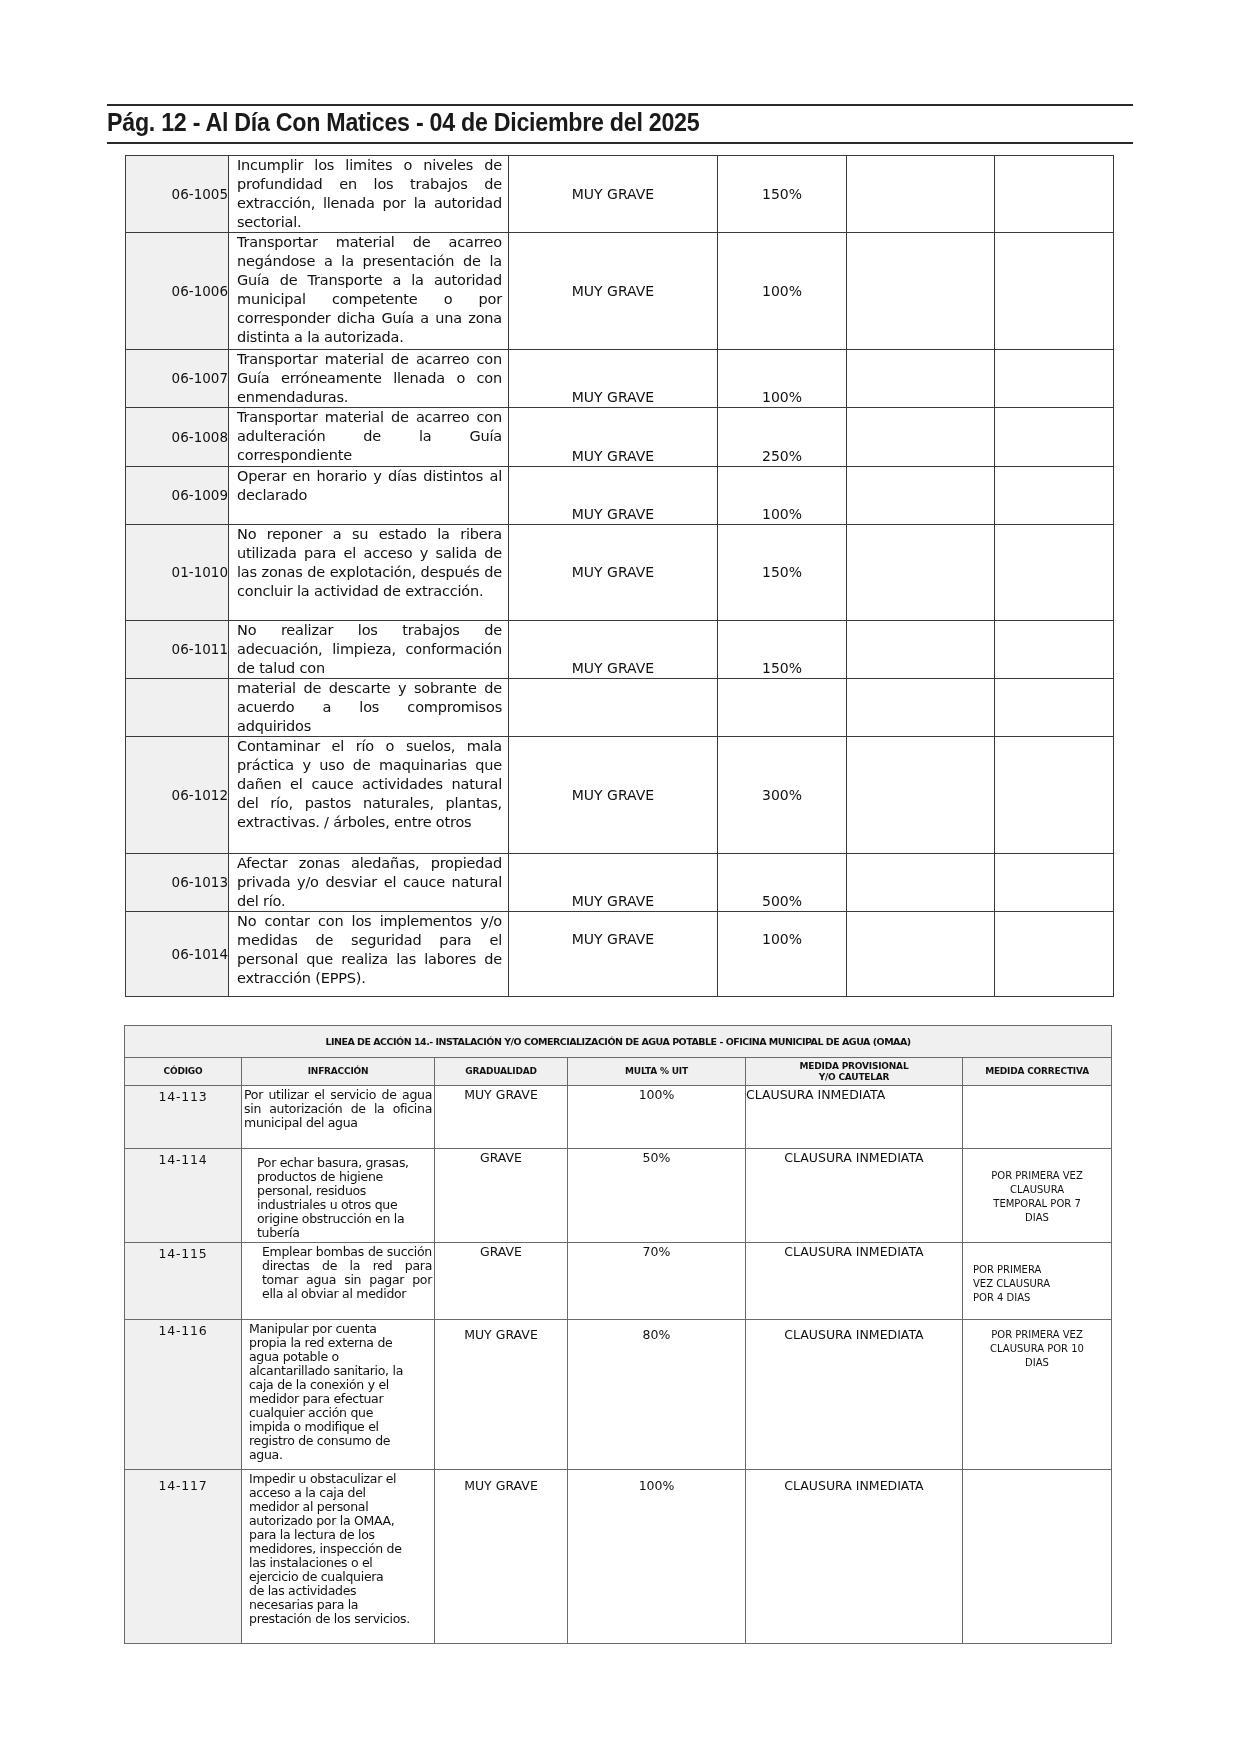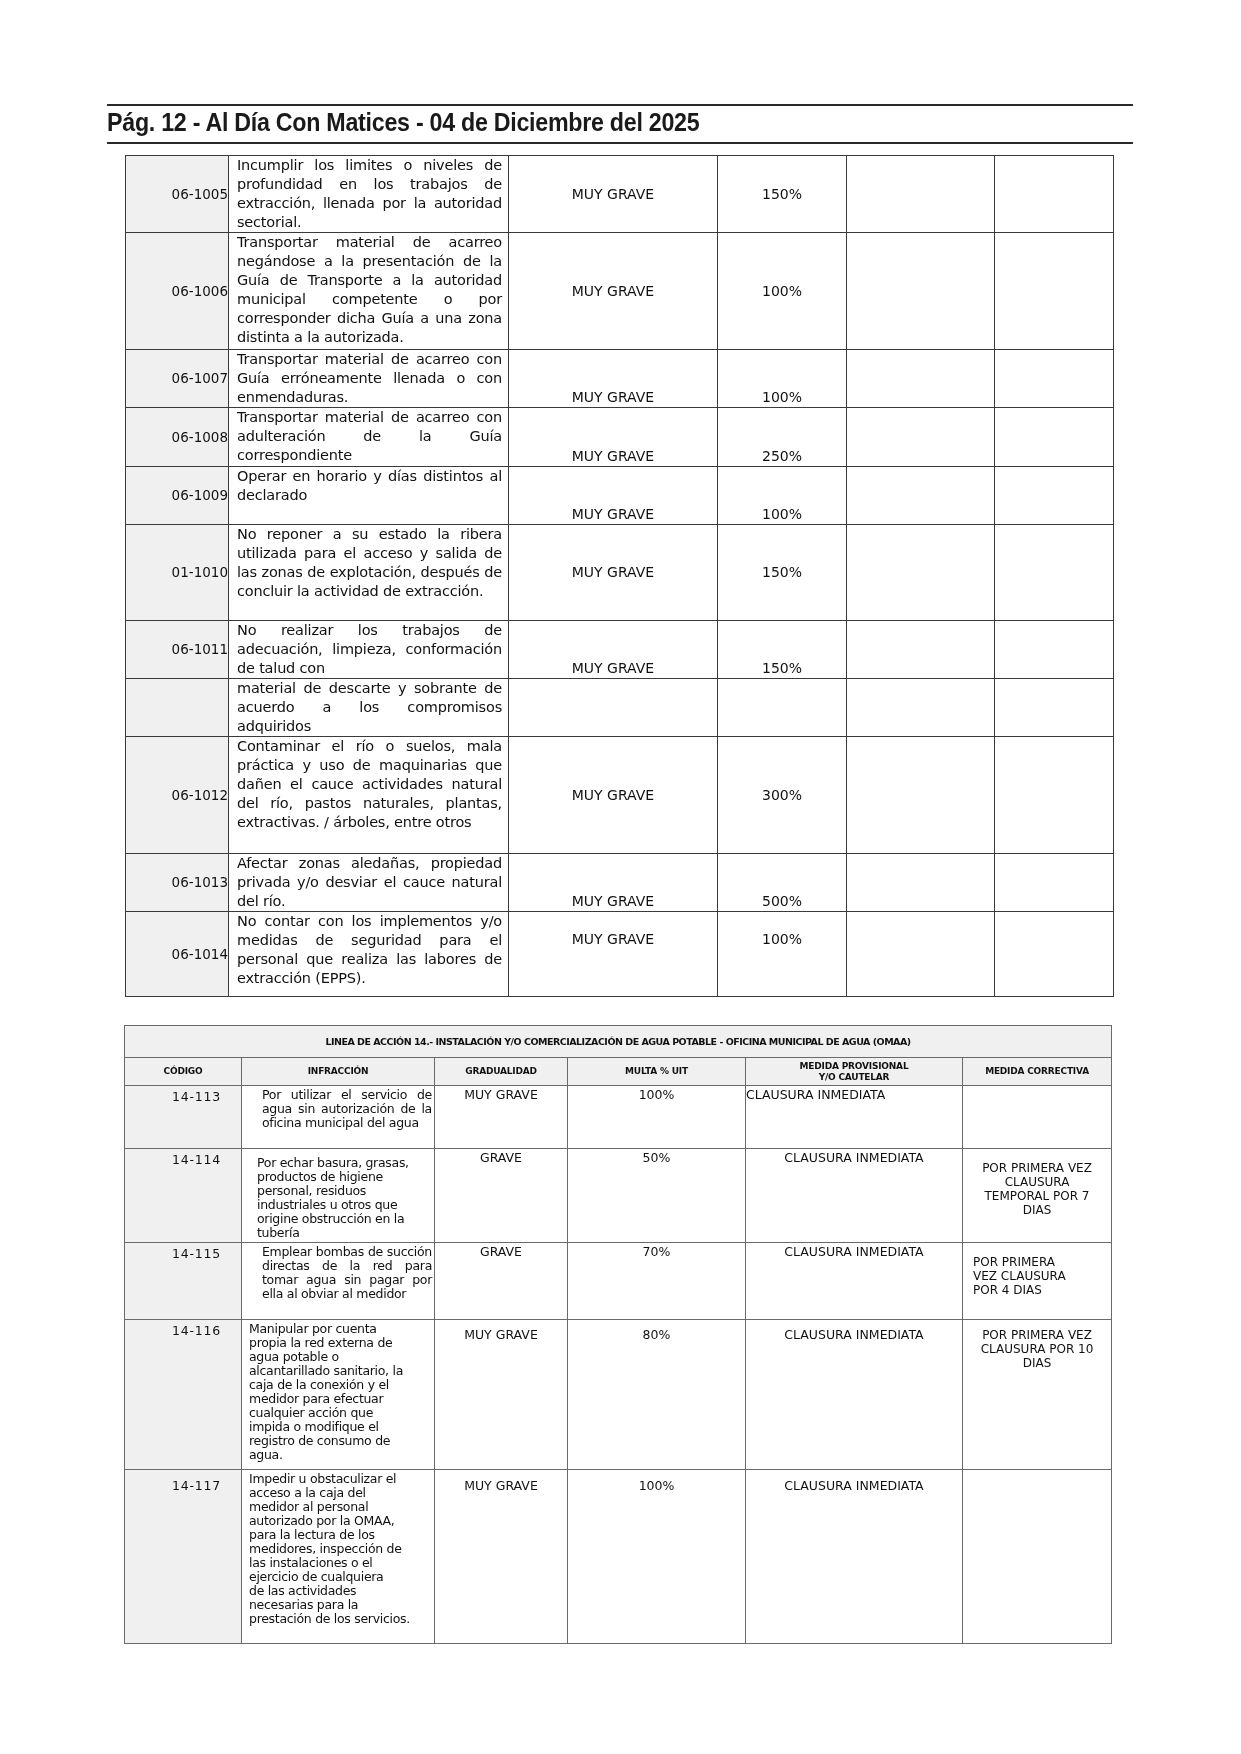--- a/index.html
+++ b/index.html
@@ -15,27 +15,27 @@
   #t1 td.code { background:#f0f0f0; text-align:right; vertical-align:middle; font-size:13.5px; }
   #t1 td.infr { text-align:justify; text-align-last:left; padding:0 6px 0 8px; vertical-align:top; font-family:"DejaVu Sans", sans-serif; font-size:14.5px; letter-spacing:-0.2px; }
   #t1 td.grad, #t1 td.multa { text-align:center; font-size:14px; }
   #t1 td.mid { vertical-align:middle; }
   #t1 td.bot { vertical-align:bottom; }
 
   #t2 { left:124px; top:1025px; width:987px; }
   #t2 td { border:1.5px solid #6a6a6a; padding:0; vertical-align:top; font-size:12.5px; line-height:14px; }
   #t2 .title-cell { background:#f0f0f0; text-align:center; vertical-align:middle; font-size:9.5px; font-weight:bold; letter-spacing:-0.5px; height:31px; }
   #t2 .head-cell { background:#f0f0f0; text-align:center; vertical-align:middle; font-size:9px; font-weight:bold; letter-spacing:-0.2px; height:27px; line-height:11px; }
-  #t2 td.code { background:#f0f0f0; font-size:12.5px; letter-spacing:0.8px; padding-top:4px;padding-left:47px; }
+  #t2 td.code { background:#f0f0f0; text-align:center; font-size:12.5px; letter-spacing:0.8px; padding-top:4px; }
   #t2 td.infr { padding:2px 2px 2px 5px; font-size:12.5px; line-height:14px; letter-spacing:-0.3px; }
-  #t2 td.infr.just { text-align:justify; text-align-last:left; padding-left:20px; }
+  #t2 td.infr.just { text-align:justify; text-align-last:left; padding-left:2px; }
   #t2 td.grad, #t2 td.multa { text-align:center; padding-top:2px; font-size:12.5px; }
   #t2 td.medprov { text-align:center; padding-top:2px; font-size:12.5px; }
   #t2 td.medprov.left { text-align:left; }
-  #t2 td.medcor { text-align:center; padding:12px 3px 0 3px; font-size:12px; line-height:14px; }
+  #t2 td.medcor { text-align:center; padding:20px 3px 0 3px; font-size:10px; line-height:14px; }
   #t2 td.medcor.left { text-align:left; padding-left:10px; }
   .pre { white-space:pre-line; }
 </style>
 </head>
 <body>
 
 <div class="rule top"></div>
 <div class="page-title">Pág. 12 - Al Día Con Matices - 04 de Diciembre del 2025</div>
 <div class="rule bottom"></div>
 

